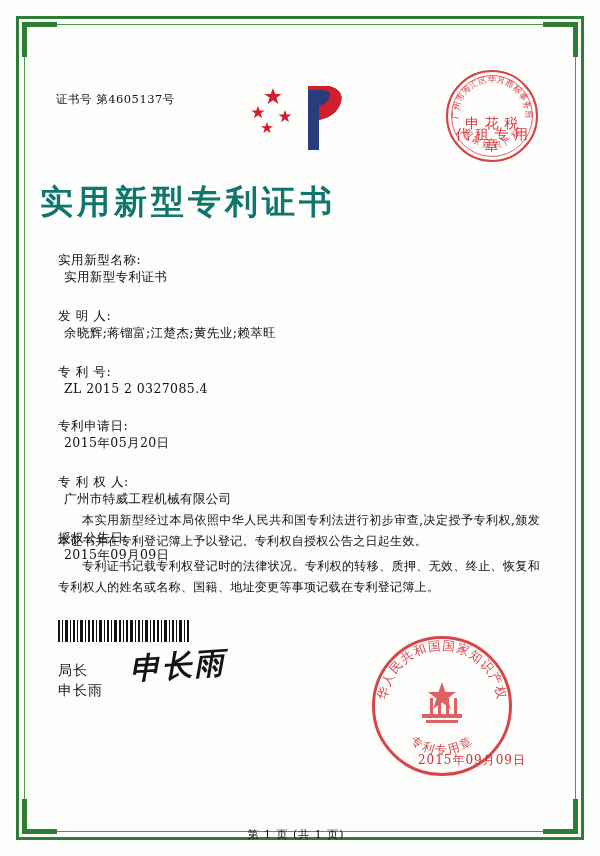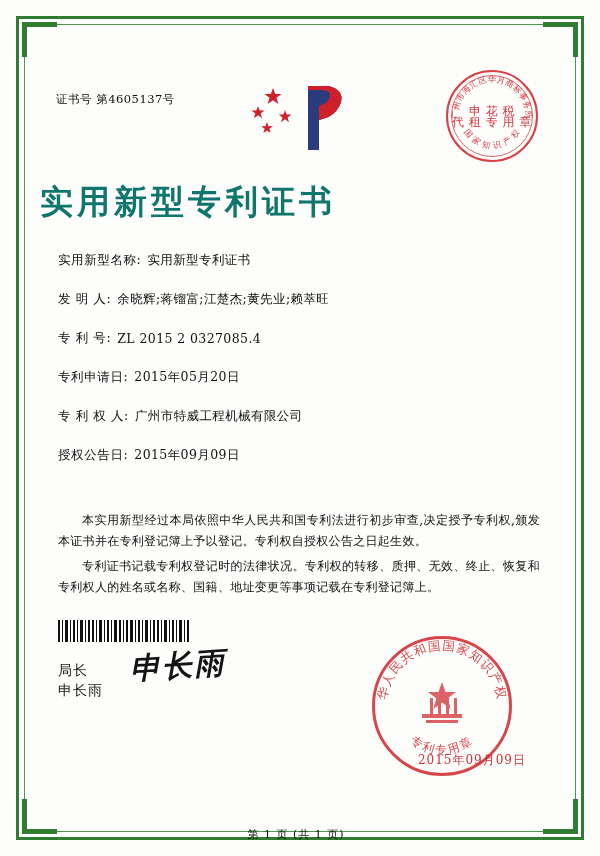--- a/index.html
+++ b/index.html
@@ -94,23 +94,23 @@
   }
   .agency-seal .arc-text {
     position: absolute;
     inset: 0;
     color: #cf272d;
     opacity: 0.9;
   }
   .agency-seal .center-lines {
     position: absolute;
     left: 0; right: 0;
-    top: 36px;
+    top: 48px;
     text-align: center;
-    font-size: 12px;
+    font-size: 14px;
     line-height: 11px;
     color: #cf272d;
     opacity: 0.92;
     letter-spacing: 0.5px;
     font-family: "DejaVu Sans", "Liberation Sans", sans-serif;
   }
 
   
   .title {
     position: absolute;
@@ -125,24 +125,25 @@
 
   
   .fields {
     position: absolute;
     left: 18px;
     right: 18px;
     top: 212px;
   }
   .field-row {
     display: flex;
-    align-items: center;
+    align-items: flex-start;
     margin-bottom: 22px;
     font-size: 12.5px;
     letter-spacing: 0.6px;
+    flex-direction: column;
   }
   .field-label {
     white-space: nowrap;
     color: #111;
   }
   .field-value {
     margin-left: 6px;
     color: #111;
     letter-spacing: 0.4px;
   }

